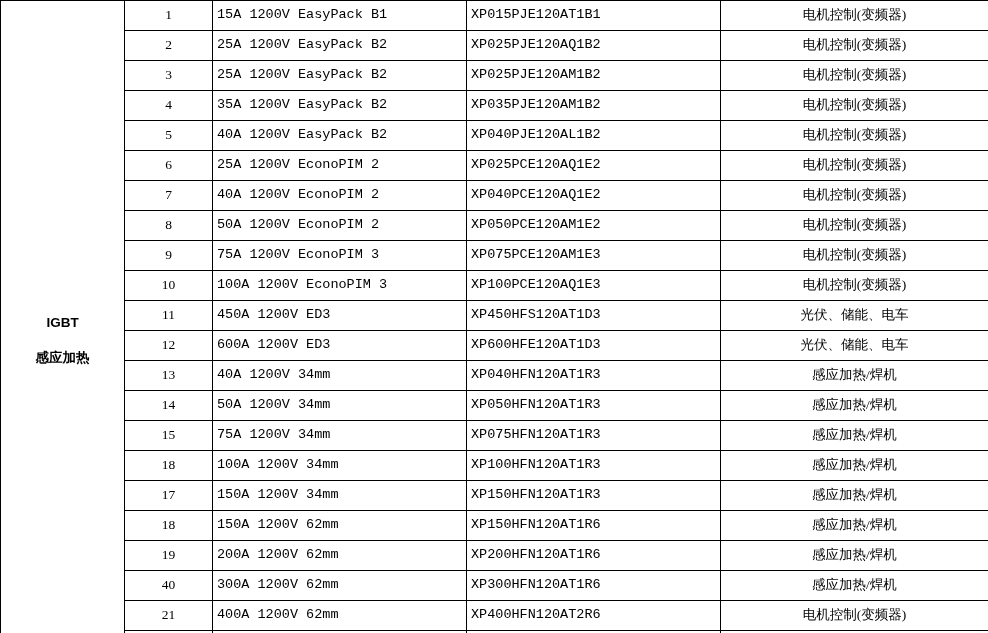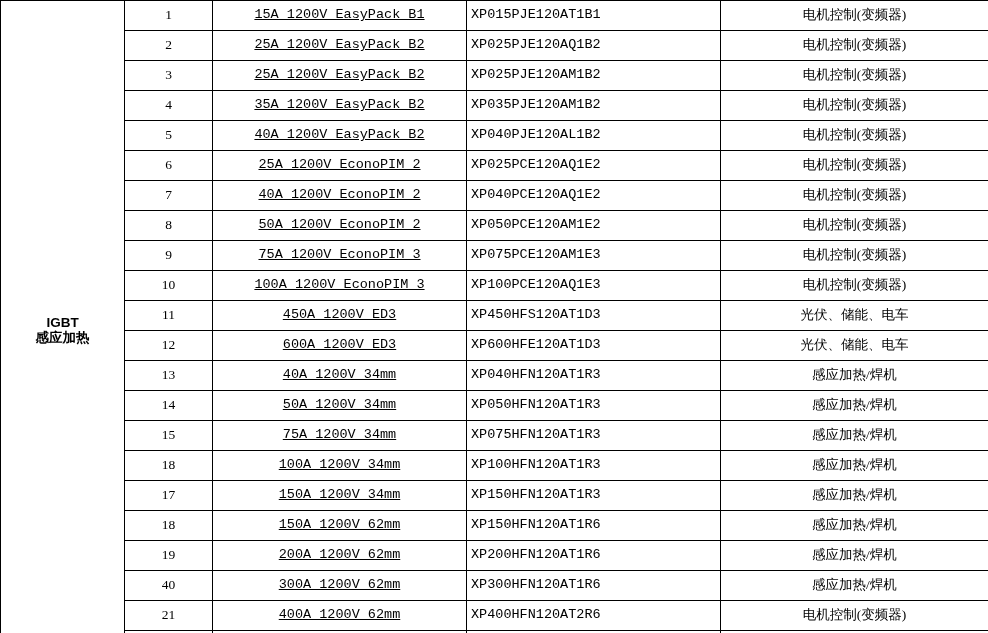--- a/index.html
+++ b/index.html
@@ -42,44 +42,43 @@
     font-size: 14px;
     line-height: 1.35;
     border-left: none;
   }
   td.index-cell {
     text-align: center;
     font-family: "Liberation Serif", serif;
     font-size: 13.5px;
   }
   td.spec-cell {
-    text-align: center;
+    text-align: left;
     font-family: "Liberation Mono", monospace;
     font-size: 13px;
     letter-spacing: 0px;
     padding-left: 7px;
-    text-decoration: underline;
   }
   td.model-cell {
     text-align: left;
     font-family: "Liberation Mono", monospace;
     font-size: 13px;
     padding-left: 7px;
     margin-left: 47px;
   }
   td.model-cell.highlight {
     font-weight: normal;
   }
   td.app-cell {
     text-align: center;
     font-family: Liberation Serif, serif;
     font-size: 13.5px;
     border-right: none;
   }
-  .cat-line { display: block; }
+  .cat-line { display: block; margin-top: 20px; }
 </style>
 </head>
 <body>
 
 <table class="product-table">
   <colgroup>
     <col class="c-category">
     <col class="c-index">
     <col class="c-spec">
     <col class="c-model">

